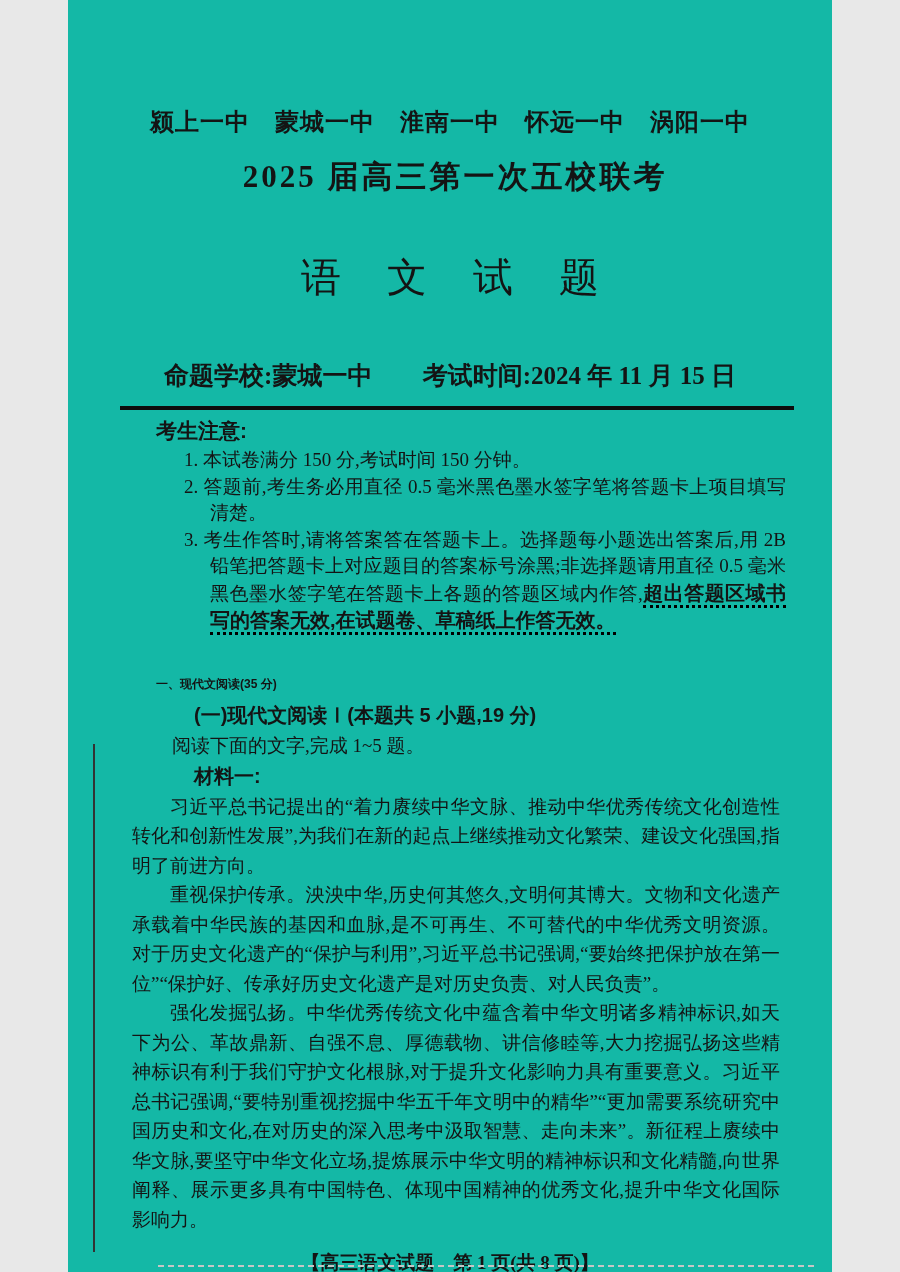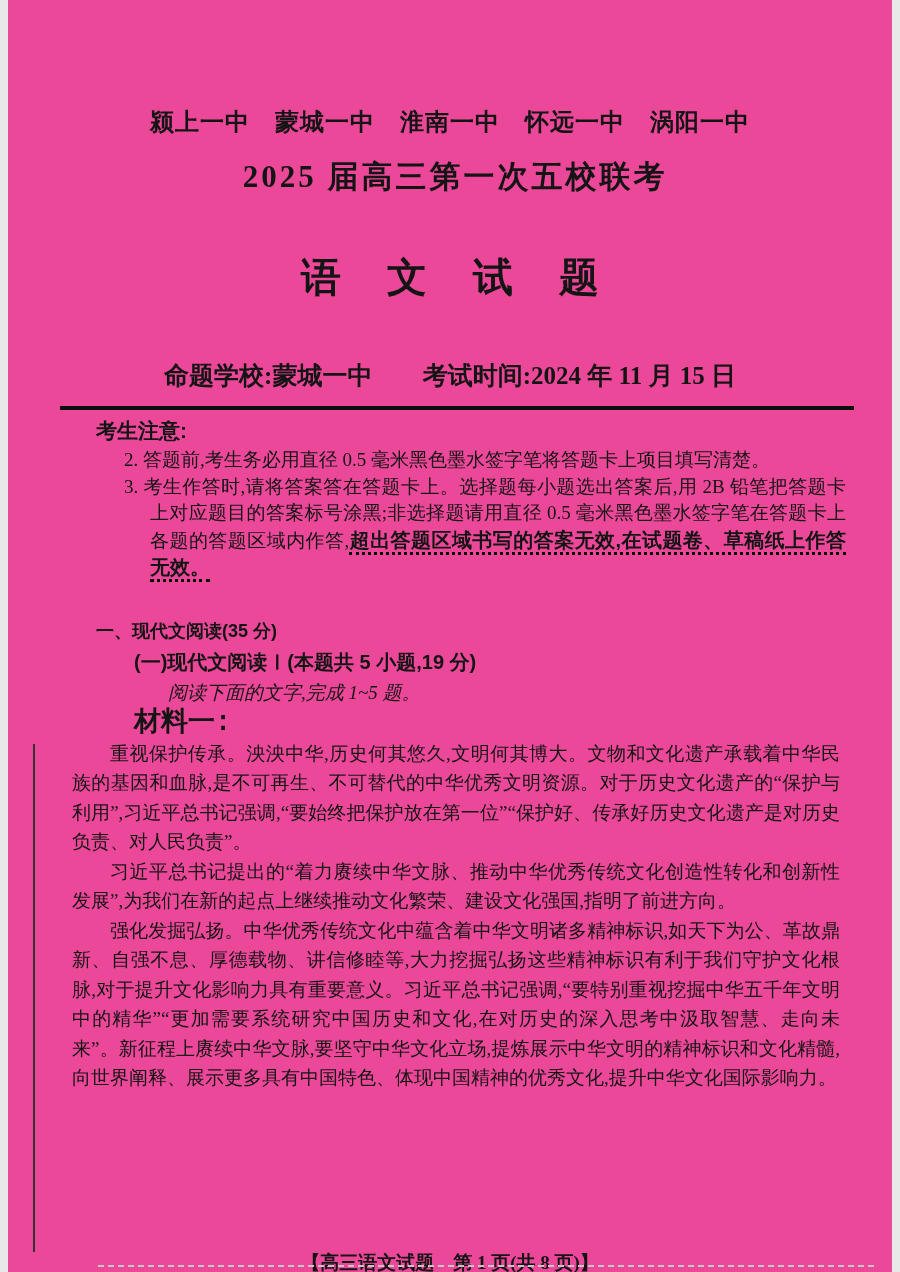--- a/index.html
+++ b/index.html
@@ -1,21 +1,21 @@
 <!DOCTYPE html>
 <html lang="zh"><head>
 <meta charset="utf-8">
 <style>
   html, body { margin: 0; padding: 0; background: #e8e8e8; }
   .page {
     position: relative;
-    width: 884px;
+    width: 764px;
     height: 1272px;
     margin: 0 auto;
-    background: #ec4899;
+    background: #14b8a6;
     color: #141414;
     font-family: "Liberation Serif", serif;
     overflow: hidden;
     box-sizing: border-box;
   }
   .header { text-align: center; padding-top: 106px; }
   .schools {
     font-family: "Liberation Sans", sans-serif;
     font-weight: 700;
     font-size: 24px;
@@ -23,21 +23,21 @@
   }
   .exam-title {
     margin-top: 18px;
     font-weight: 700;
     font-size: 31px;
     letter-spacing: 3px;
     padding-left: 10px;
   }
   .subject-title {
     margin-top: 52px;
-    font-weight: 700;
+    font-weight: 400;
     font-size: 40px;
     letter-spacing: 18px;
     text-indent: 18px;
   }
   .meta { margin-top: 54px; font-weight: 700; font-size: 25px; }
   .meta-school { margin-right: 44px; }
   .rule {
     margin: 14px 38px 0 52px;
     height: 4px;
     background: #0d0d0d;
@@ -67,42 +67,41 @@
   }
   .seg-wavy {
     text-decoration: underline wavy;
     text-decoration-thickness: 1.5px;
     text-underline-offset: 5px;
   }
   .reading { margin: 36px 52px 0 64px; }
   .section-heading {
     font-family: "Liberation Sans", sans-serif;
     font-weight: 700;
-    font-size: 18px;
+    font-size: 12px;
     line-height: 26px;
     margin-left: 24px;
     margin-top: 21px;
   }
   .sub-heading {
     font-family: "Liberation Sans", sans-serif;
     font-weight: 700;
     font-size: 20px;
     line-height: 26px;
     margin: 5px 0 0 62px;
   }
   .intro {
     font-size: 19px;
     line-height: 25px;
-    margin: 5px 0 0 96px;
-    font-style: italic;
+    margin: 5px 0 0 40px;
   }
   .material-label {
-    font-family: Liberation Mono, monospace;
+    font-family: Liberation Sans, sans-serif;
     font-weight: 700;
-    font-size: 27px;
+    font-size: 20px;
     line-height: 26px;
     margin: 5px 0 3px 62px;
   }
   .body-para {
     margin: 0;
     font-size: 19px;
     line-height: 29.5px;
     text-align: justify;
     text-indent: 2em;
   }
@@ -140,33 +139,34 @@
       <span class="meta-school">命题学校:蒙城一中</span>
       <span>考试时间:2024 年 11 月 15 日</span>
     </div>
   </div>
 
   <div class="rule"></div>
 
   <div class="notice">
     <div class="notice-label">考生注意:</div>
     <div>
+        <div class="notice-item"><span>1. 本试卷满分 150 分,考试时间 150 分钟。</span></div>
         <div class="notice-item"><span>2. 答题前,考生务必用直径 0.5 毫米黑色墨水签字笔将答题卡上项目填写清楚。</span></div>
         <div class="notice-item"><span>3. 考生作答时,请将答案答在答题卡上。选择题每小题选出答案后,用 2B 铅笔把答题卡上对应题目的答案标号涂黑;非选择题请用直径 0.5 毫米黑色墨水签字笔在答题卡上各题的答题区域内作答,</span><span class="seg-em">超出答题区域书写的答案无效,在试题卷、草稿纸上作答无效。</span></div>
       </div>
   </div>
 
   <div class="reading">
     <div class="section-heading">一、现代文阅读(35 分)</div>
     <div class="sub-heading">(一)现代文阅读Ⅰ(本题共 5 小题,19 分)</div>
     <div class="intro">阅读下面的文字,完成 1~5 题。</div>
     <div class="material-label">材料一:</div>
     <div>
+        <p class="body-para"><span>习近平总书记提出的“着力赓续中华文脉、推动中华优秀传统文化创造性转化和创新性发展”,为我们在新的起点上继续推动文化繁荣、建设文化强国,指明了前进方向。</span></p>
         <p class="body-para"><span>重视保护传承。泱泱中华,历史何其悠久,文明何其博大。文物和文化遗产承载着中华民族的基因和血脉,是不可再生、不可替代的中华优秀文明资源。对于历史文化遗产的“保护与利用”,习近平总书记强调,“要始终把保护放在第一位”“保护好、传承好历史文化遗产是对历史负责、对人民负责”。</span></p>
-        <p class="body-para"><span>习近平总书记提出的“着力赓续中华文脉、推动中华优秀传统文化创造性转化和创新性发展”,为我们在新的起点上继续推动文化繁荣、建设文化强国,指明了前进方向。</span></p>
         <p class="body-para"><span>强化发掘弘扬。中华优秀传统文化中蕴含着中华文明诸多精神标识,如天下为公、革故鼎新、自强不息、厚德载物、讲信修睦等,大力挖掘弘扬这些精神标识有利于我们守护文化根脉,对于提升文化影响力具有重要意义。习近平总书记强调,“要特别重视挖掘中华五千年文明中的精华”“更加需要系统研究中国历史和文化,在对历史的深入思考中汲取智慧、走向未来”。新征程上赓续中华文脉,要坚守中华文化立场,提炼展示中华文明的精神标识和文化精髓,向世界阐释、展示更多具有中国特色、体现中国精神的优秀文化,提升中华文化国际影响力。</span></p>
       </div>
   </div>
 
   <div class="footer">【高三语文试题　第 1 页(共 8 页)】</div>
 
   <div class="artifact-left-line"></div>
   <div class="artifact-bottom-dashes"></div>
 
 </div>

